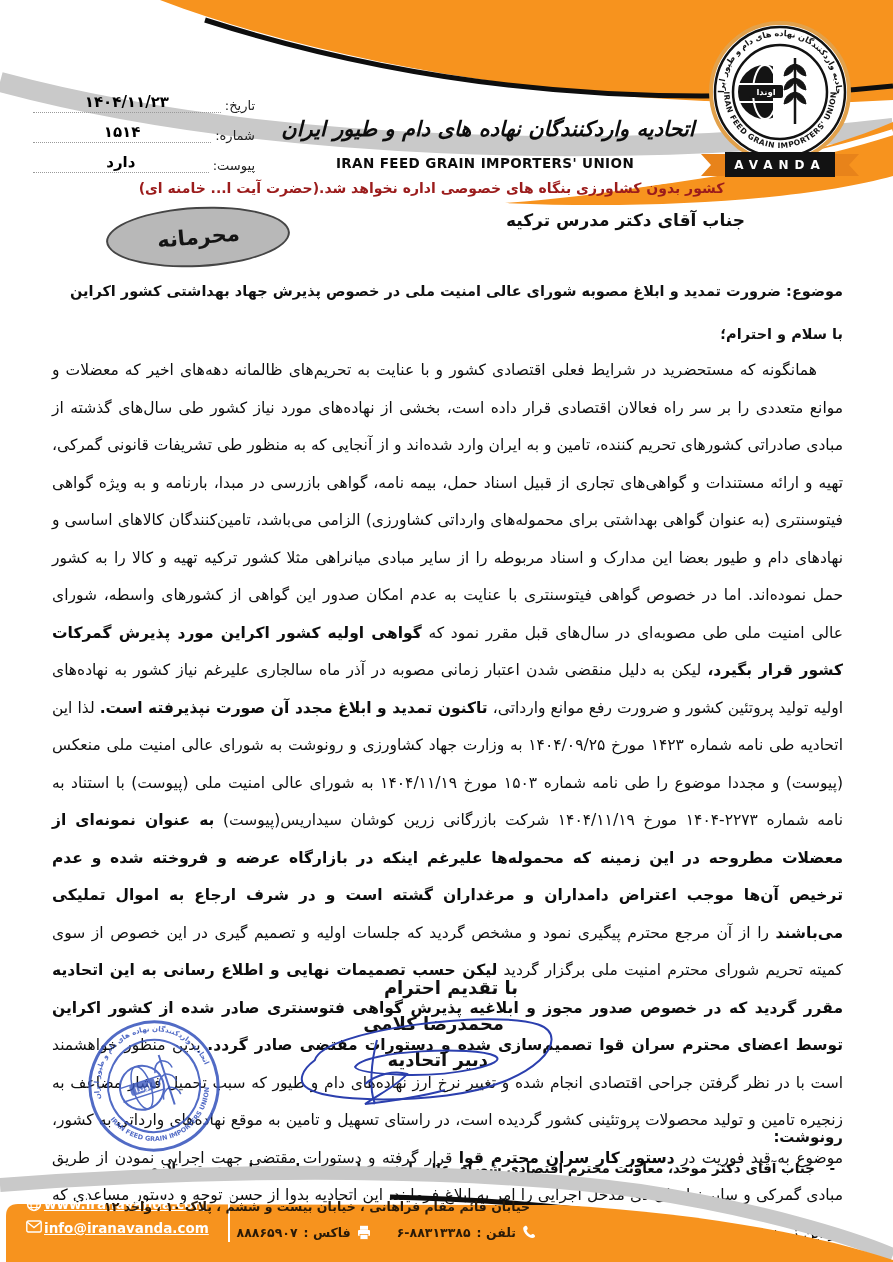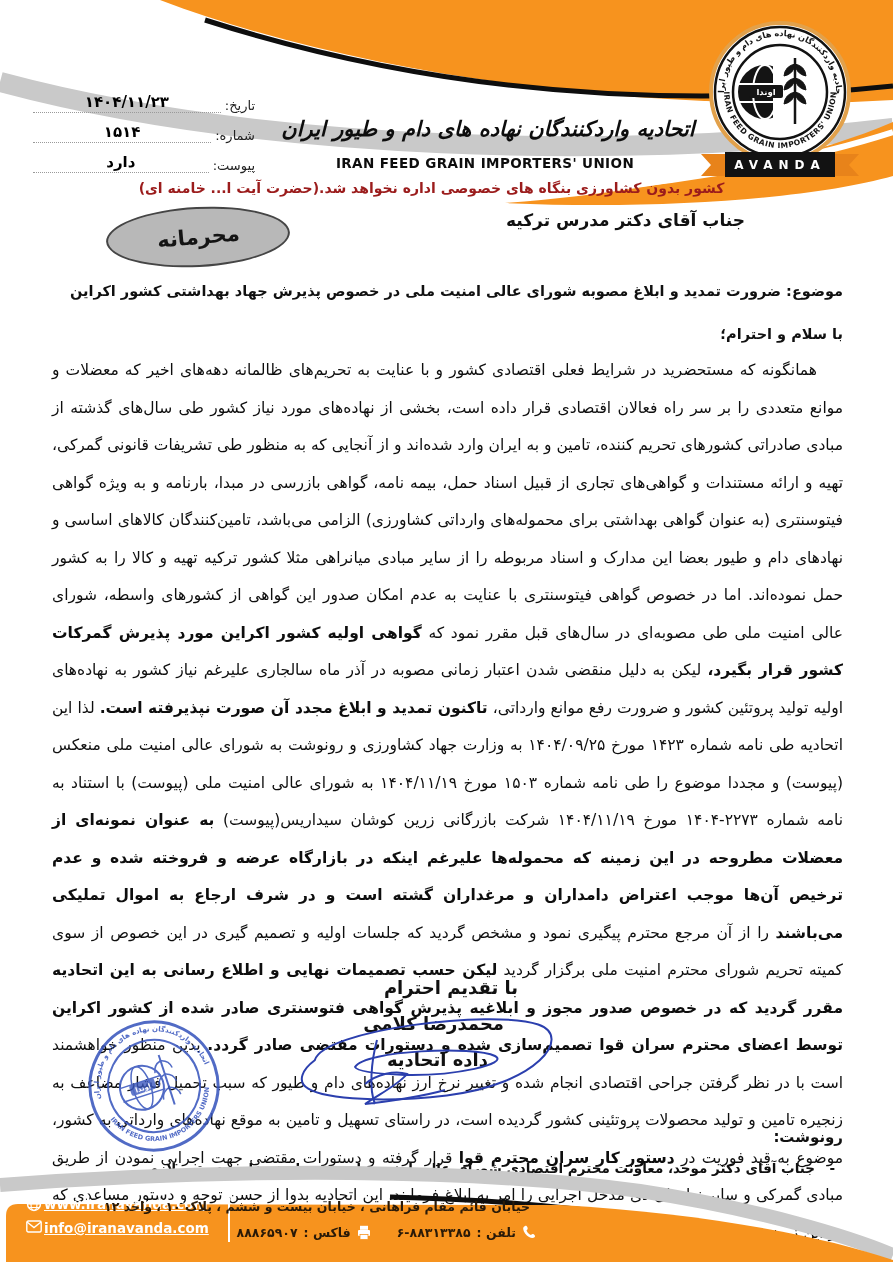--- a/index.html
+++ b/index.html
@@ -154,21 +154,21 @@
 
   <div class="recipient-1">جناب آقای دکتر مدرس ترکیه</div>
   <div class="subject">موضوع: ضرورت تمدید و ابلاغ مصوبه شورای عالی امنیت ملی در خصوص پذیرش جهاد بهداشتی کشور اکراین</div>
   <div class="salutation">با سلام و احترام؛</div>
 
   <p class="body-text"><span class="ind"></span><span>همانگونه که مستحضرید در شرایط فعلی اقتصادی کشور و با عنایت به تحریم‌های ظالمانه دهه‌های اخیر که معضلات و موانع متعددی را بر سر راه فعالان اقتصادی قرار داده است، بخشی از نهاده‌های مورد نیاز کشور طی سال‌های گذشته از مبادی صادراتی کشورهای تحریم کننده، تامین و به ایران وارد شده‌اند و از آنجایی که به منظور طی تشریفات قانونی گمرکی، تهیه و ارائه مستندات و گواهی‌های تجاری از قبیل اسناد حمل، بیمه نامه، گواهی بازرسی در مبدا، بارنامه و به ویژه گواهی فیتوسنتری (به عنوان گواهی بهداشتی برای محموله‌های وارداتی کشاورزی) الزامی می‌باشد، تامین‌کنندگان کالاهای اساسی و نهادهای دام و طیور بعضا این مدارک و اسناد مربوطه را از سایر مبادی میانراهی مثلا کشور ترکیه تهیه و کالا را به کشور حمل نموده‌اند. اما در خصوص گواهی فیتوسنتری با عنایت به عدم امکان صدور این گواهی از کشورهای واسطه، شورای عالی امنیت ملی طی مصوبه‌ای در سال‌های قبل مقرر نمود که </span><b>گواهی اولیه کشور اکراین مورد پذیرش گمرکات کشور قرار بگیرد،</b><span> لیکن به دلیل منقضی شدن اعتبار زمانی مصوبه در آذر ماه سالجاری علیرغم نیاز کشور به نهاده‌های اولیه تولید پروتئین کشور و ضرورت رفع موانع وارداتی، </span><b>تاکنون تمدید و ابلاغ مجدد آن صورت نپذیرفته است.</b><span> لذا این اتحادیه طی نامه شماره ۱۴۲۳ مورخ ۱۴۰۴/۰۹/۲۵ به وزارت جهاد کشاورزی و رونوشت به شورای عالی امنیت ملی منعکس (پیوست) و مجددا موضوع را طی نامه شماره ۱۵۰۳ مورخ ۱۴۰۴/۱۱/۱۹ به شورای عالی امنیت ملی (پیوست) با استناد به نامه شماره ۲۲۷۳-۱۴۰۴ مورخ ۱۴۰۴/۱۱/۱۹ شرکت بازرگانی زرین کوشان سیداریس(پیوست) </span><b>به عنوان نمونه‌ای از معضلات مطروحه در این زمینه که محموله‌ها علیرغم اینکه در بازارگاه عرضه و فروخته شده و عدم ترخیص آن‌ها موجب اعتراض دامداران و مرغداران گشته است و در شرف ارجاع به اموال تملیکی می‌باشند</b><span> را از آن مرجع محترم پیگیری نمود و مشخص گردید که جلسات اولیه و تصمیم گیری در این خصوص از سوی کمیته تحریم شورای محترم امنیت ملی برگزار گردید </span><b>لیکن حسب تصمیمات نهایی و اطلاع رسانی به این اتحادیه مقرر گردید که در خصوص صدور مجوز و ابلاغیه پذیرش گواهی فتوسنتری صادر شده از کشور اکراین توسط اعضای محترم سران قوا تصمیم‌سازی شده و دستورات مقتضی صادر گردد.</b><span> بدین منظور خواهشمند است با در نظر گرفتن جراحی اقتصادی انجام شده و تغییر نرخ ارز نهاده‌های دام و طیور که سبب تحمیل فشار مضاعف به زنجیره تامین و تولید محصولات پروتئینی کشور گردیده است، در راستای تسهیل و تامین به موقع نهاده‌های وارداتی به کشور، موضوع به قید فوریت در </span><b>دستور کار سران محترم قوا</b><span> قرار گرفته و دستورات مقتضی جهت اجرایی نمودن از طریق مبادی گمرکی و سایر نهادهای ذی مدخل اجرایی را امر به ابلاغ فرمایند. این اتحادیه بدوا از حسن توجه و دستور مساعدی که در این زمینه صادر می‌فرمایند کمال تشکر را دارد.</span></p>
 
   <div class="sig-block">
     <div class="l1">با تقدیم احترام</div>
     <div class="l2">محمدرضا کلامی</div>
-    <div class="l3">داده اتحادیه</div>
+    <div class="l3">دبیر اتحادیه</div>
   </div>
 
   <svg class="abs" style="top:1018px;left:64px" width="180" height="140" viewBox="0 0 180 140" opacity="0.88">
     <g transform="rotate(-18 90 68)" stroke="#3A57BE" fill="none">
       <circle cx="90" cy="68" r="64" stroke-width="3"></circle>
       <circle cx="90" cy="68" r="46" stroke-width="2"></circle>
       <defs>
         <path id="sealTop" d="M35,68 A55,55 0 0 1 145,68"></path>
         <path id="sealBot" d="M35,68 A55,55 0 0 0 145,68"></path>
       </defs>

